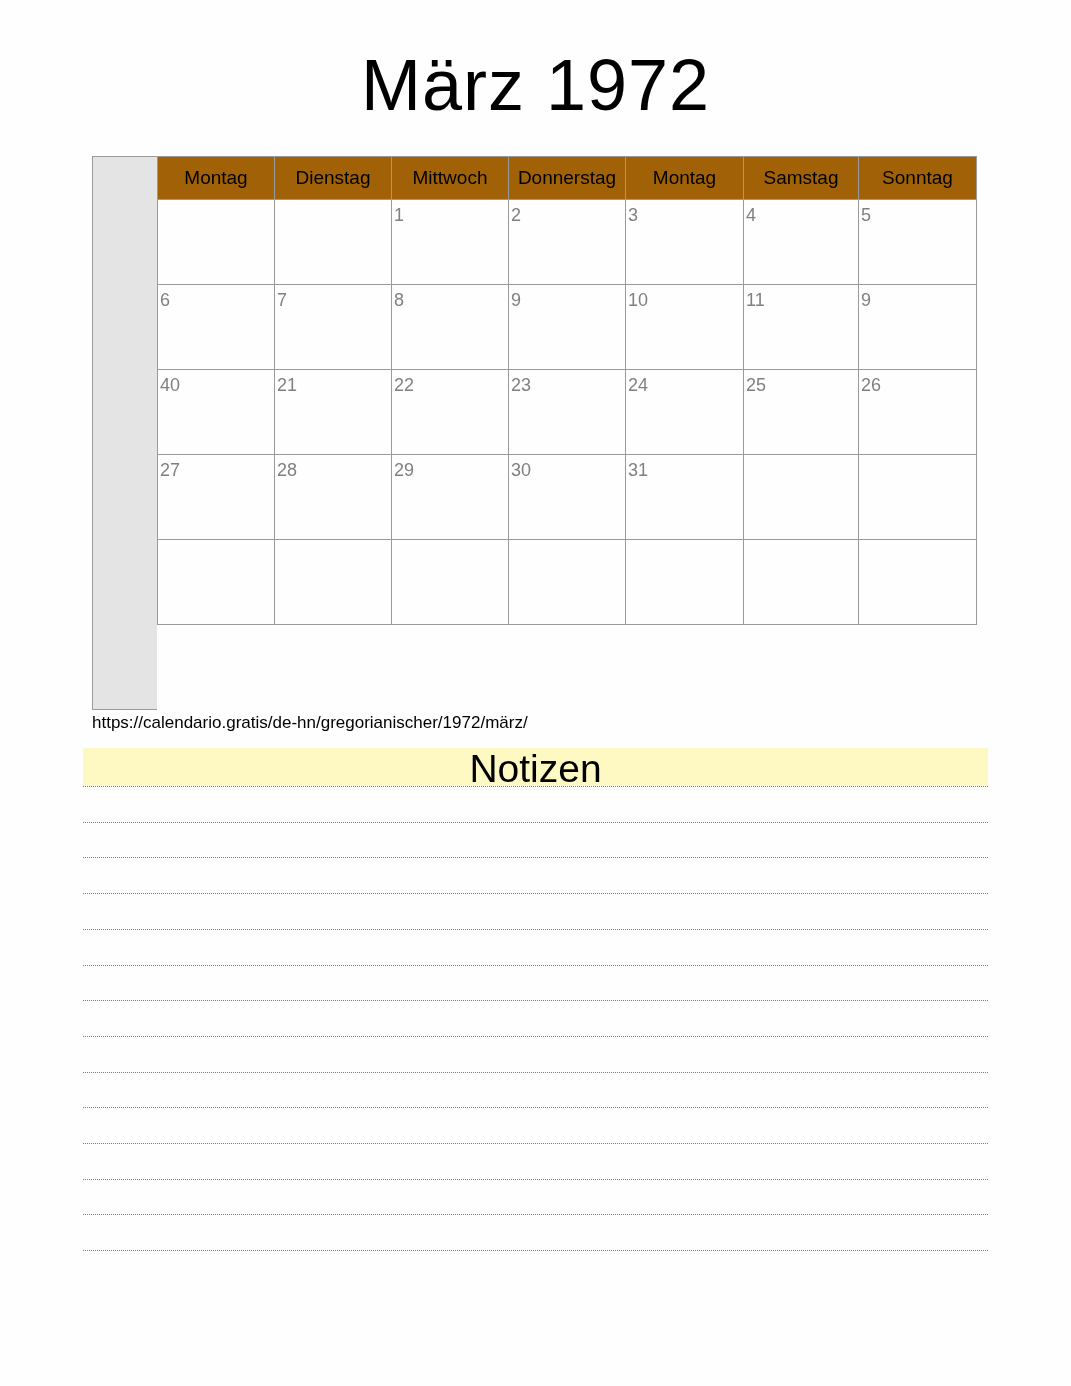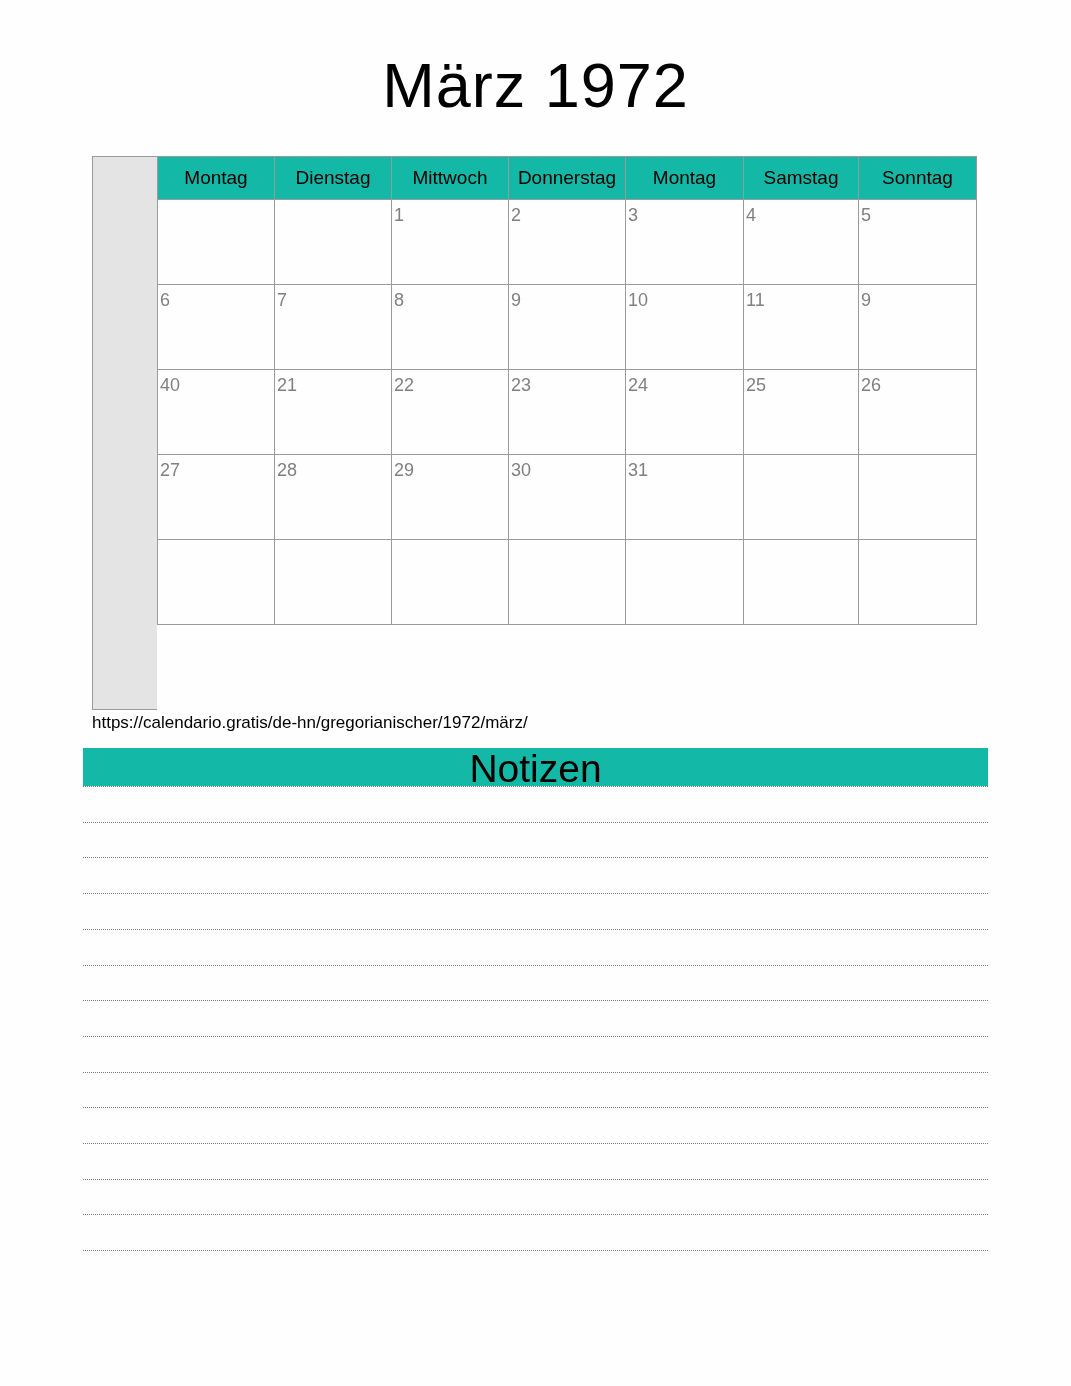--- a/index.html
+++ b/index.html
@@ -2,42 +2,42 @@
 <html><head>
   <meta charset="utf-8">
   <style>
     html, body { margin: 0; padding: 0; }
     body {
       width: 1071px; height: 1386px; background: #fefefe; position: relative;
       font-family: "Liberation Sans", sans-serif; color: #000; overflow: hidden;
     }
     .title {
       position: absolute; left: 0; width: 1071px; top: 30px; text-align: center;
-      font-size: 63px; line-height: 110px; letter-spacing: 1px;
+      font-size: 72px; line-height: 110px; letter-spacing: 1px;
     }
     .cal { position: absolute; left: 92px; top: 156px; width: 885px; height: 554px; }
     .weekcol {
       position: absolute; left: 0; top: 0; width: 64px; height: 552px;
       background: #e4e4e4; border: 1px solid #9a9a9a; border-right: none;
     }
     .grid {
       position: absolute; left: 65px; top: 0;
       border-collapse: collapse; table-layout: fixed;
     }
     .grid th, .grid td { border: 1px solid #9a9a9a; padding: 0; }
     .grid th {
-      background: #14b8a6; height: 42px; font-weight: normal; font-size: 19px;
+      background: #a16207; height: 42px; font-weight: normal; font-size: 19px;
       text-align: center; vertical-align: middle;
     }
     .grid td { height: 84px; vertical-align: top; background: #fefefe; }
     .daynum { display: block; font-size: 18px; color: #808080; padding: 6px 0 0 2px; line-height: 18px; }
     .url { position: absolute; left: 92px; top: 713px; font-size: 17px; line-height: 20px; }
     .notes-head {
       position: absolute; left: 83px; top: 748px; width: 905px; height: 38px;
-      background: #14b8a6; text-align: center; font-size: 39px; line-height: 42px;
+      background: #fef9c3; text-align: center; font-size: 39px; line-height: 42px;
     }
     .note-line {
       position: absolute; left: 83px; width: 905px; height: 0;
       border-top: 1px dotted #7a7a7a;
     }
   </style>
 </head>
 <body>
 
 <div class="title">März 1972</div>

